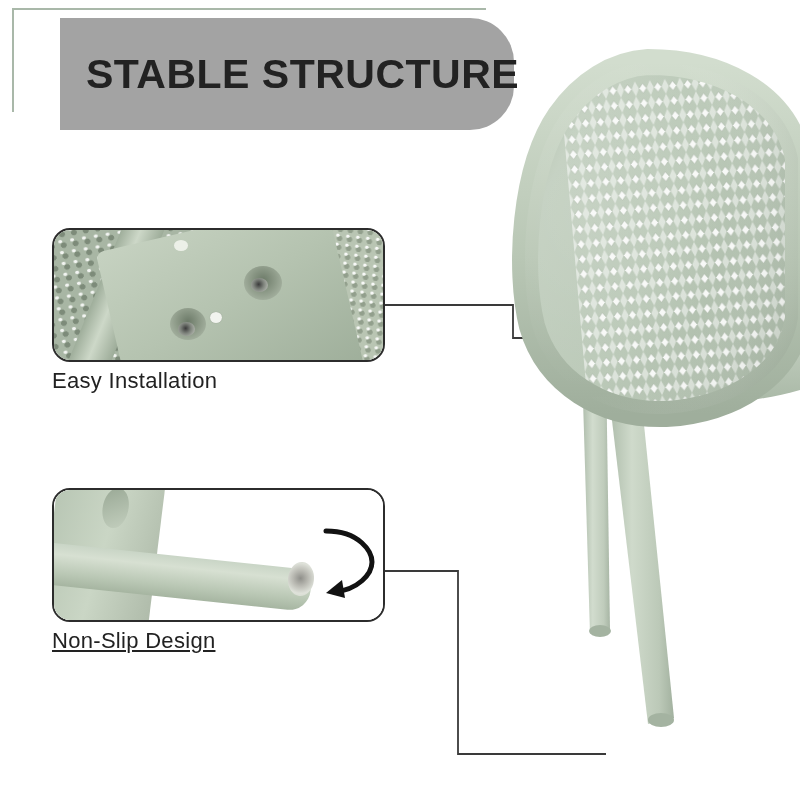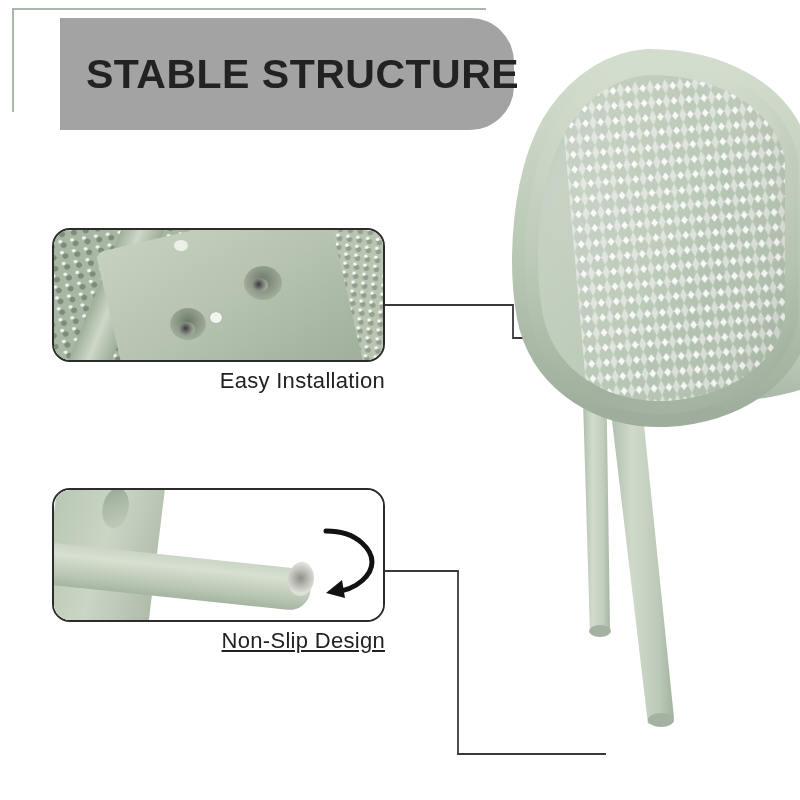--- a/index.html
+++ b/index.html
@@ -32,21 +32,21 @@
   
   .card{
     position:absolute;left:52px;width:333px;height:134px;
     border:2px solid #2c2c2c;border-radius:18px;
     background:#ffffff;overflow:hidden;box-sizing:border-box;
   }
   #card-install{top:228px;}
   #card-grip{top:488px;}
 
   .caption{
-    position:absolute;left:52px;width:333px;text-align:right;
+    position:absolute;left:52px;width:333px;text-align:left;
     font-size:22px;color:#222222;letter-spacing:.3px;white-space:nowrap;
   }
   #caption-install{top:368px;}
   #caption-grip{top:628px;text-decoration:underline;}
 
   .photo{position:absolute;inset:0;overflow:hidden;}
 
   
   .mesh-a{
     position:absolute;

